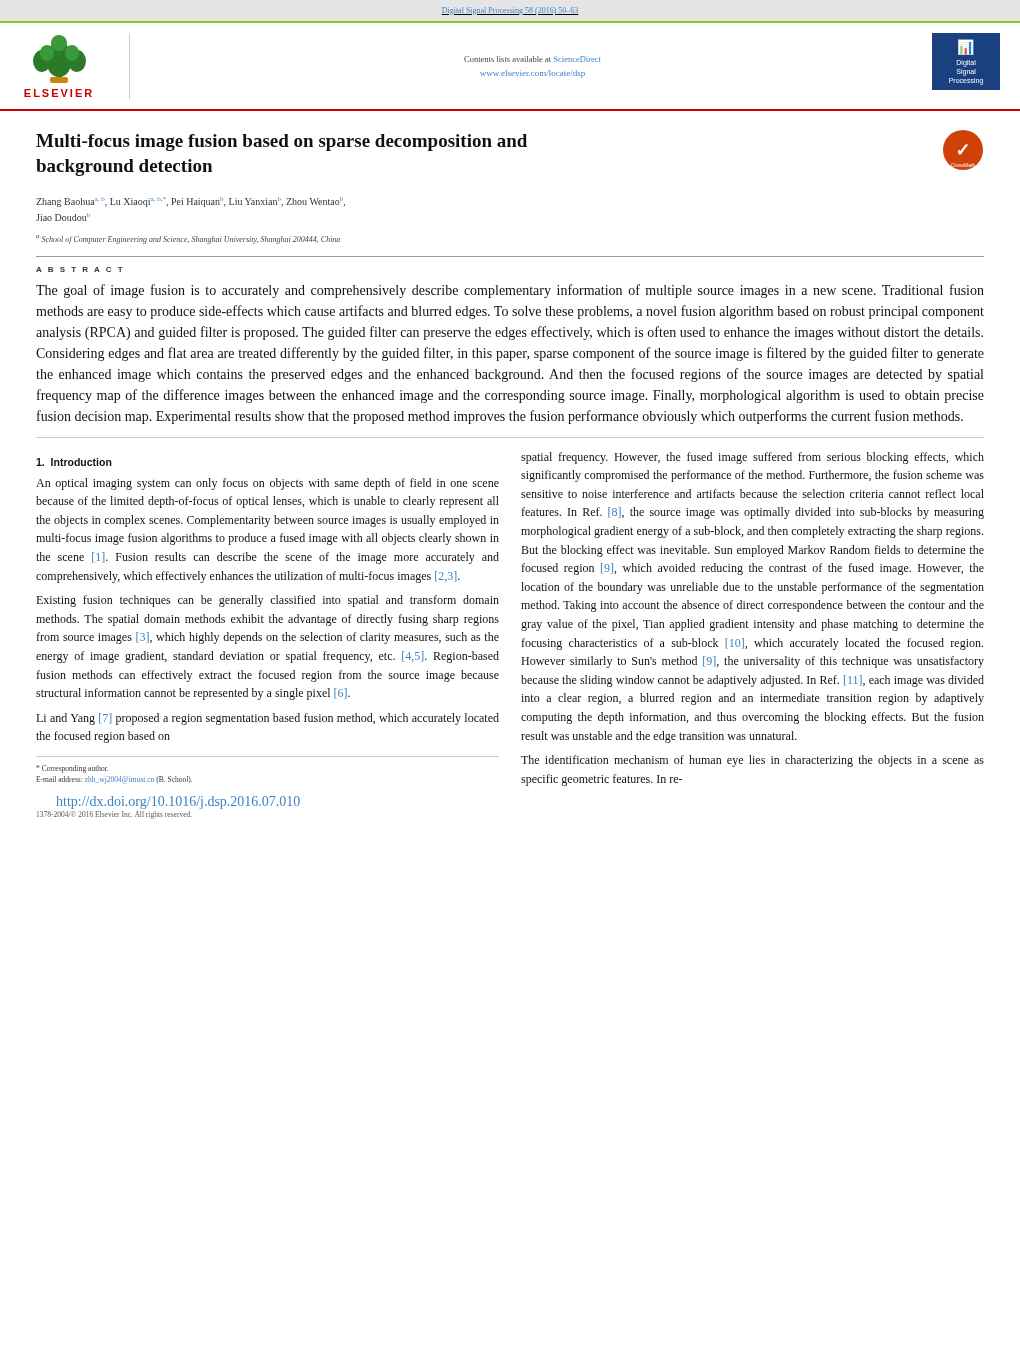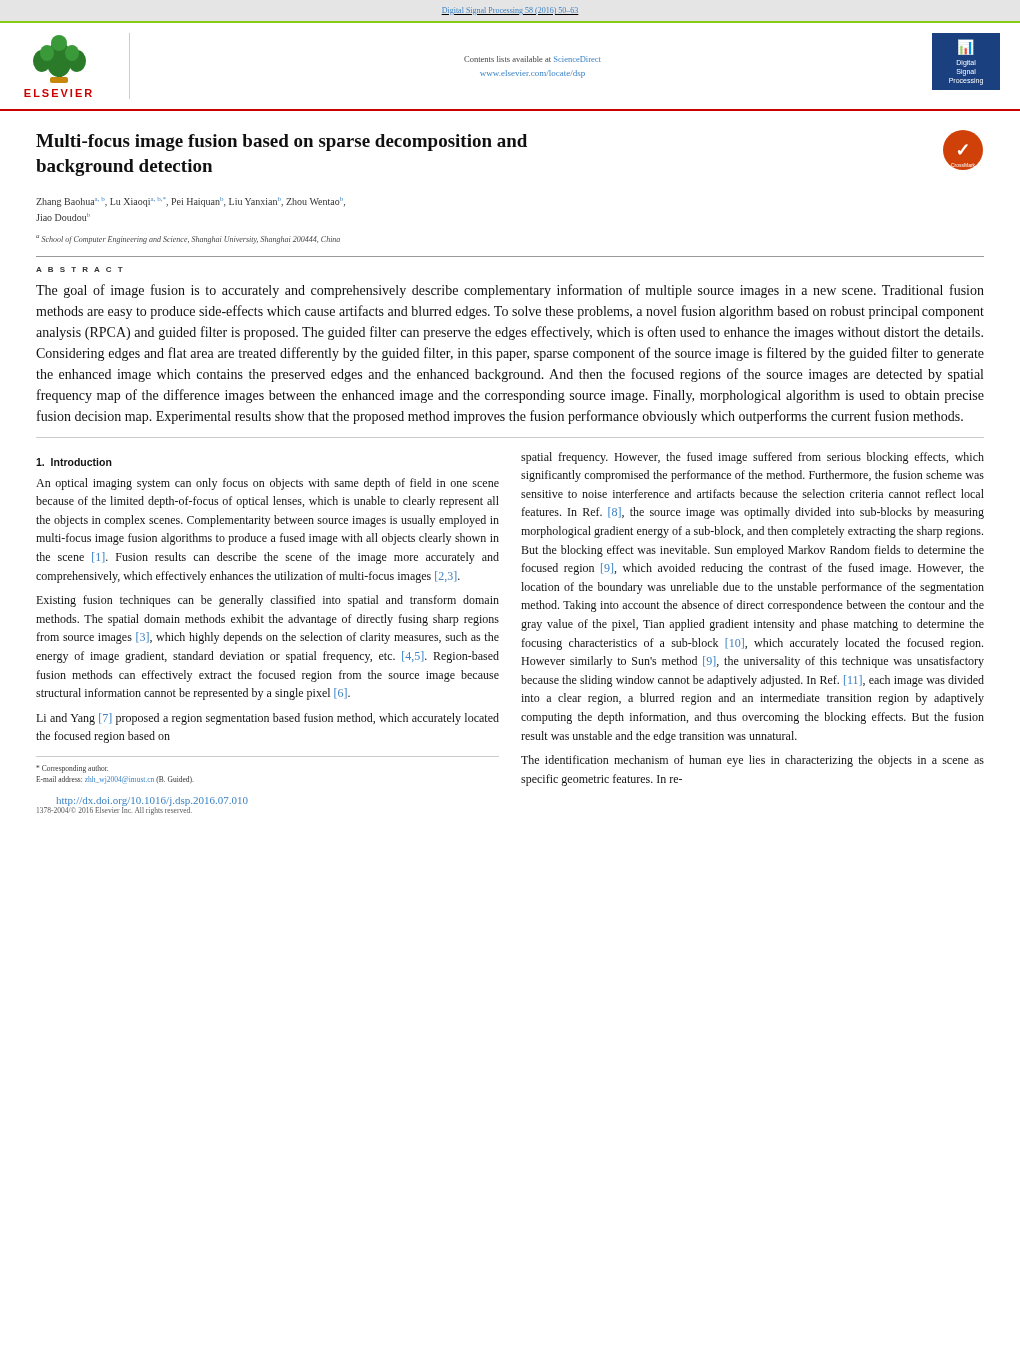--- a/index.html
+++ b/index.html
@@ -281,21 +281,21 @@
     }
     .footnote-text a {
       color: #3b82c4;
     }
 
     
     .doi-footer {
       margin-top: 8px;
     }
     .doi-footer a {
-      font-size: 11px;
+      font-size: 14px;
       color: #3b82c4;
       padding-left: 20px;
     }
     .issn-line {
       font-size: 7.5px;
       color: #555;
     }
 
     
     .tree-placeholder {
@@ -412,21 +412,21 @@
           Li and Yang <a class="ref-link">[7]</a> proposed a region segmentation based fusion method, which accurately located the focused region based on
         </div>
 
         <div class="footnote-section">
           <div class="footnote-text">
             <span>* Corresponding author.</span>
           </div>
           <div class="footnote-text">
             <span>E-mail address:</span>
             <a>zhh_wj2004@imust.cn</a>
-            <span>(B. Guided).</span>
+            <span>(B. School).</span>
           </div>
         </div>
 
         <div class="doi-footer">
           <div><a>http://dx.doi.org/10.1016/j.dsp.2016.07.010</a></div>
           <div class="issn-line">1378-2004/© 2016 Elsevier Inc. All rights reserved.</div>
         </div>
       </div>
 
       <div class="main-col-right">

